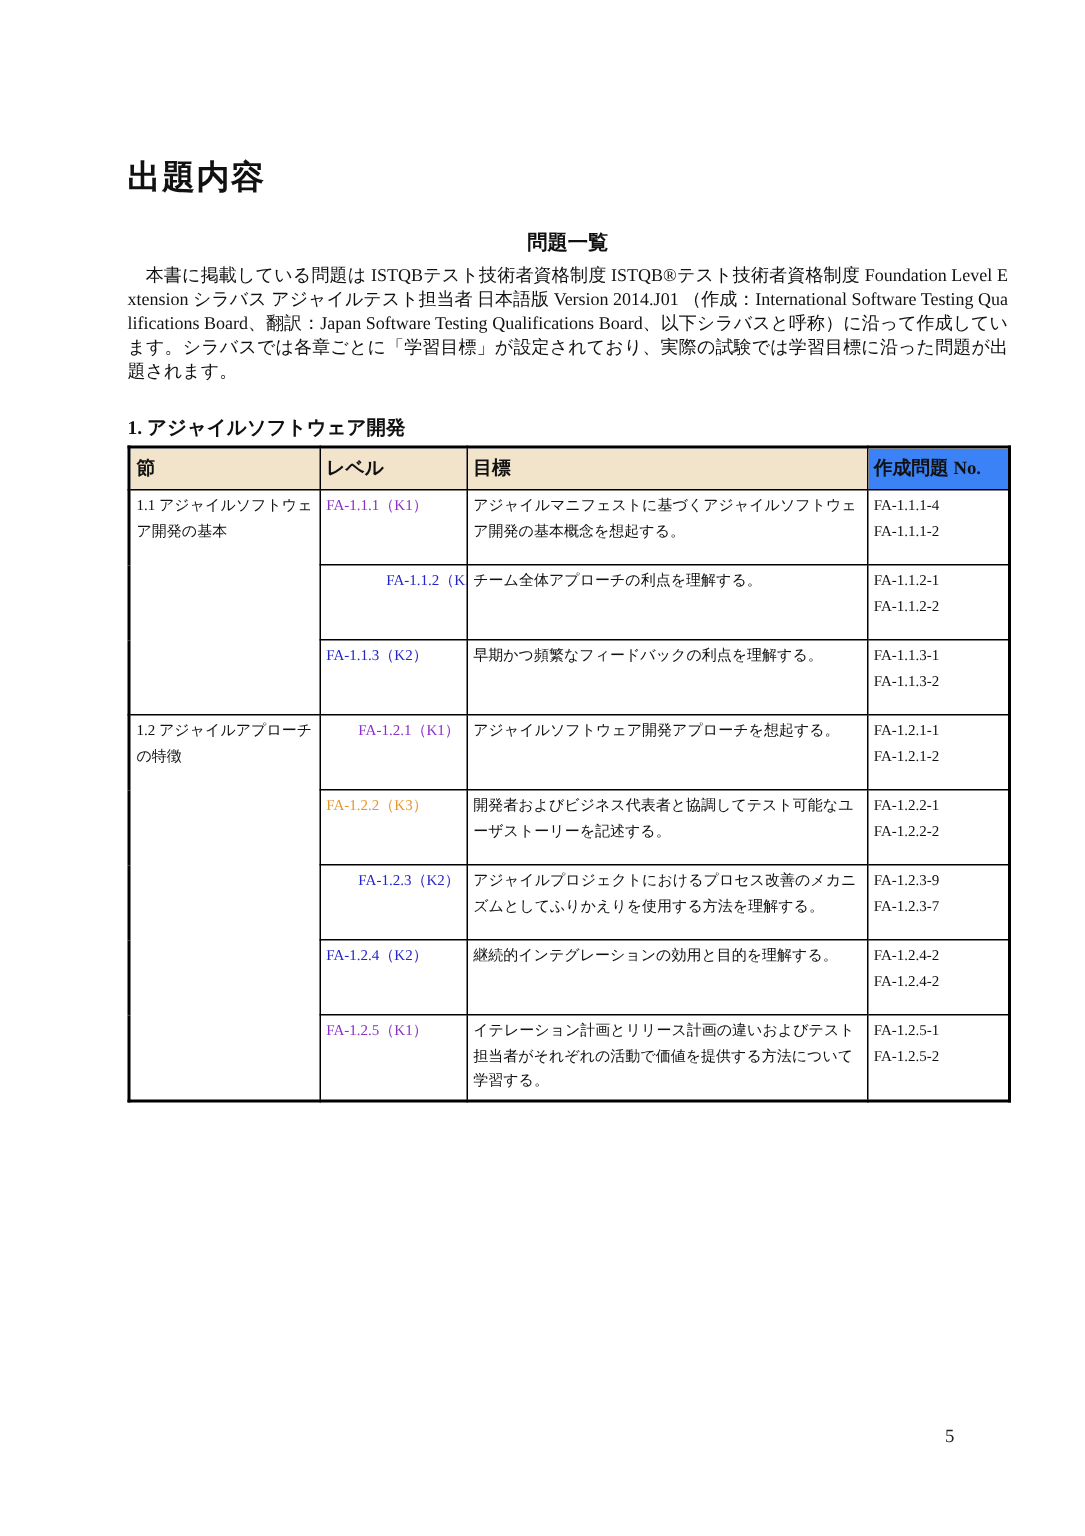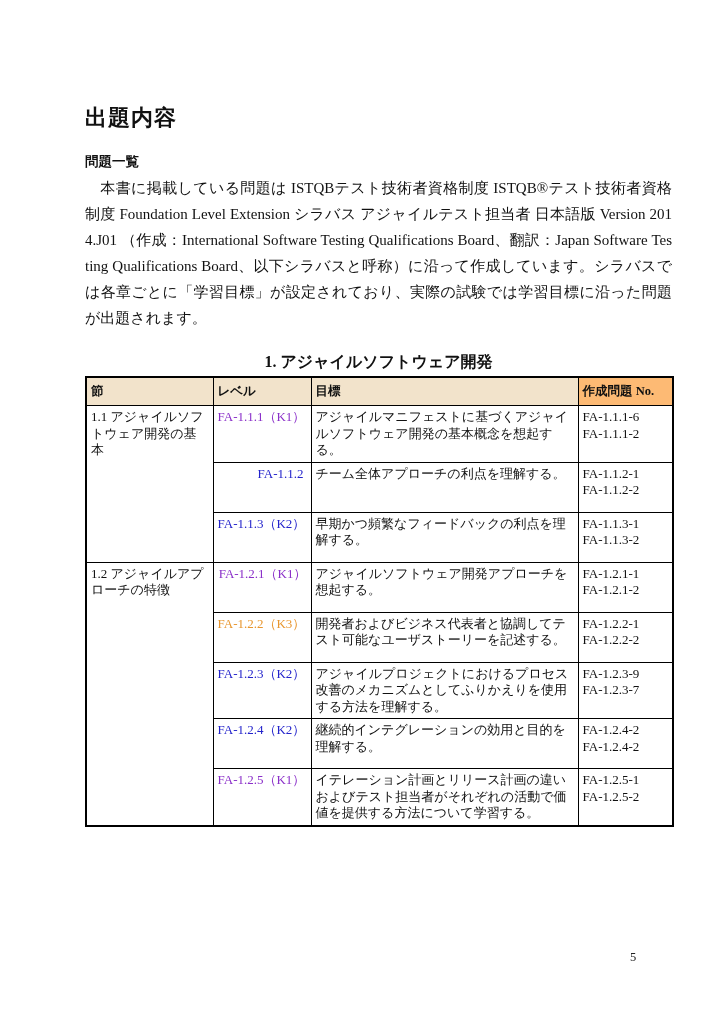--- a/index.html
+++ b/index.html
@@ -21,57 +21,57 @@
   .doc-title {
     font-size:22px;
     font-weight:bold;
     margin:0 0 20px 0;
     letter-spacing:1px;
   }
   .subheading {
     font-size:13.5px;
     font-weight:bold;
     margin:0 0 4px 0;
+    text-align:center;
   }
   .para {
-    font-size:15px;
-    line-height:26px;
+    font-size:12px;
+    line-height:16px;
     margin:0 0 13px 0;
     text-align:justify;
     word-break:break-all;
   }
   .table-title {
-    font-size:16px;
+    font-size:13px;
     font-weight:bold;
     margin:21px 0 3px 0;
-    text-align:center;
   }
   table.syllabus {
     border-collapse:collapse;
     width:587px;
     table-layout:fixed;
     border:2px solid #000;
   }
   table.syllabus th, table.syllabus td {
     border:1px solid #000;
     vertical-align:top;
     text-align:left;
     padding:3px 4px;
-    font-size:13px;
+    font-size:10px;
     line-height:16.5px;
     overflow:hidden;
   }
   table.syllabus thead th {
     font-size:12.5px;
     font-weight:bold;
     padding:5px 4px;
     line-height:17px;
   }
   th.h-tan   { background:#f2e3cb; }
-  th.h-green { background:#fdba74; }
+  th.h-green { background:#3b82f6; }
   col.c-section { width:127px; }
   col.c-level   { width:98px;  }
   col.c-goal    { width:267px; }
   col.c-no      { width:95px;  }
   tbody tr { height:50px; }
   td.col-level { white-space:nowrap; }
   .num-line { white-space:nowrap; }
   .page-number {
     position:absolute;
     left:630px; top:950px;
@@ -108,21 +108,21 @@
           <th class="h-tan">目標</th>
           <th class="h-green">作成問題 No.</th>
         </tr>
       </thead>
       <tbody>
           <tr>
             <td class="col-section" rowspan="3">1.1 アジャイルソフトウェア開発の基本</td>
             <td class="col-level" style="color: rgb(138, 47, 201);">FA-1.1.1（K1）</td>
             <td class="col-goal">アジャイルマニフェストに基づくアジャイルソフトウェア開発の基本概念を想起する。</td>
             <td class="col-no">
-              <div class="num-line">FA-1.1.1-6</div>
+              <div class="num-line">FA-1.1.1-4</div>
               <div class="num-line">FA-1.1.1-2</div>
             </td>
           </tr>
           <tr>
             <td class="col-level" style="color: rgb(35, 35, 203); padding-left: 44px;">FA-1.1.2（K2）</td>
             <td class="col-goal">チーム全体アプローチの利点を理解する。</td>
             <td class="col-no">
               <div class="num-line">FA-1.1.2-1</div>
               <div class="num-line">FA-1.1.2-2</div>
             </td>
@@ -146,21 +146,21 @@
           </tr>
           <tr>
             <td class="col-level" style="color: rgb(232, 150, 46);">FA-1.2.2（K3）</td>
             <td class="col-goal">開発者およびビジネス代表者と協調してテスト可能なユーザストーリーを記述する。</td>
             <td class="col-no">
               <div class="num-line">FA-1.2.2-1</div>
               <div class="num-line">FA-1.2.2-2</div>
             </td>
           </tr>
           <tr>
-            <td class="col-level" style="color: rgb(35, 35, 203);">FA-1.2.3（K2）</td>
+            <td class="col-level" style="color: rgb(35, 35, 203); text-align: right;">FA-1.2.3（K2）</td>
             <td class="col-goal">アジャイルプロジェクトにおけるプロセス改善のメカニズムとしてふりかえりを使用する方法を理解する。</td>
             <td class="col-no">
               <div class="num-line">FA-1.2.3-9</div>
               <div class="num-line">FA-1.2.3-7</div>
             </td>
           </tr>
           <tr>
             <td class="col-level" style="color: rgb(35, 35, 203);">FA-1.2.4（K2）</td>
             <td class="col-goal">継続的インテグレーションの効用と目的を理解する。</td>
             <td class="col-no">

